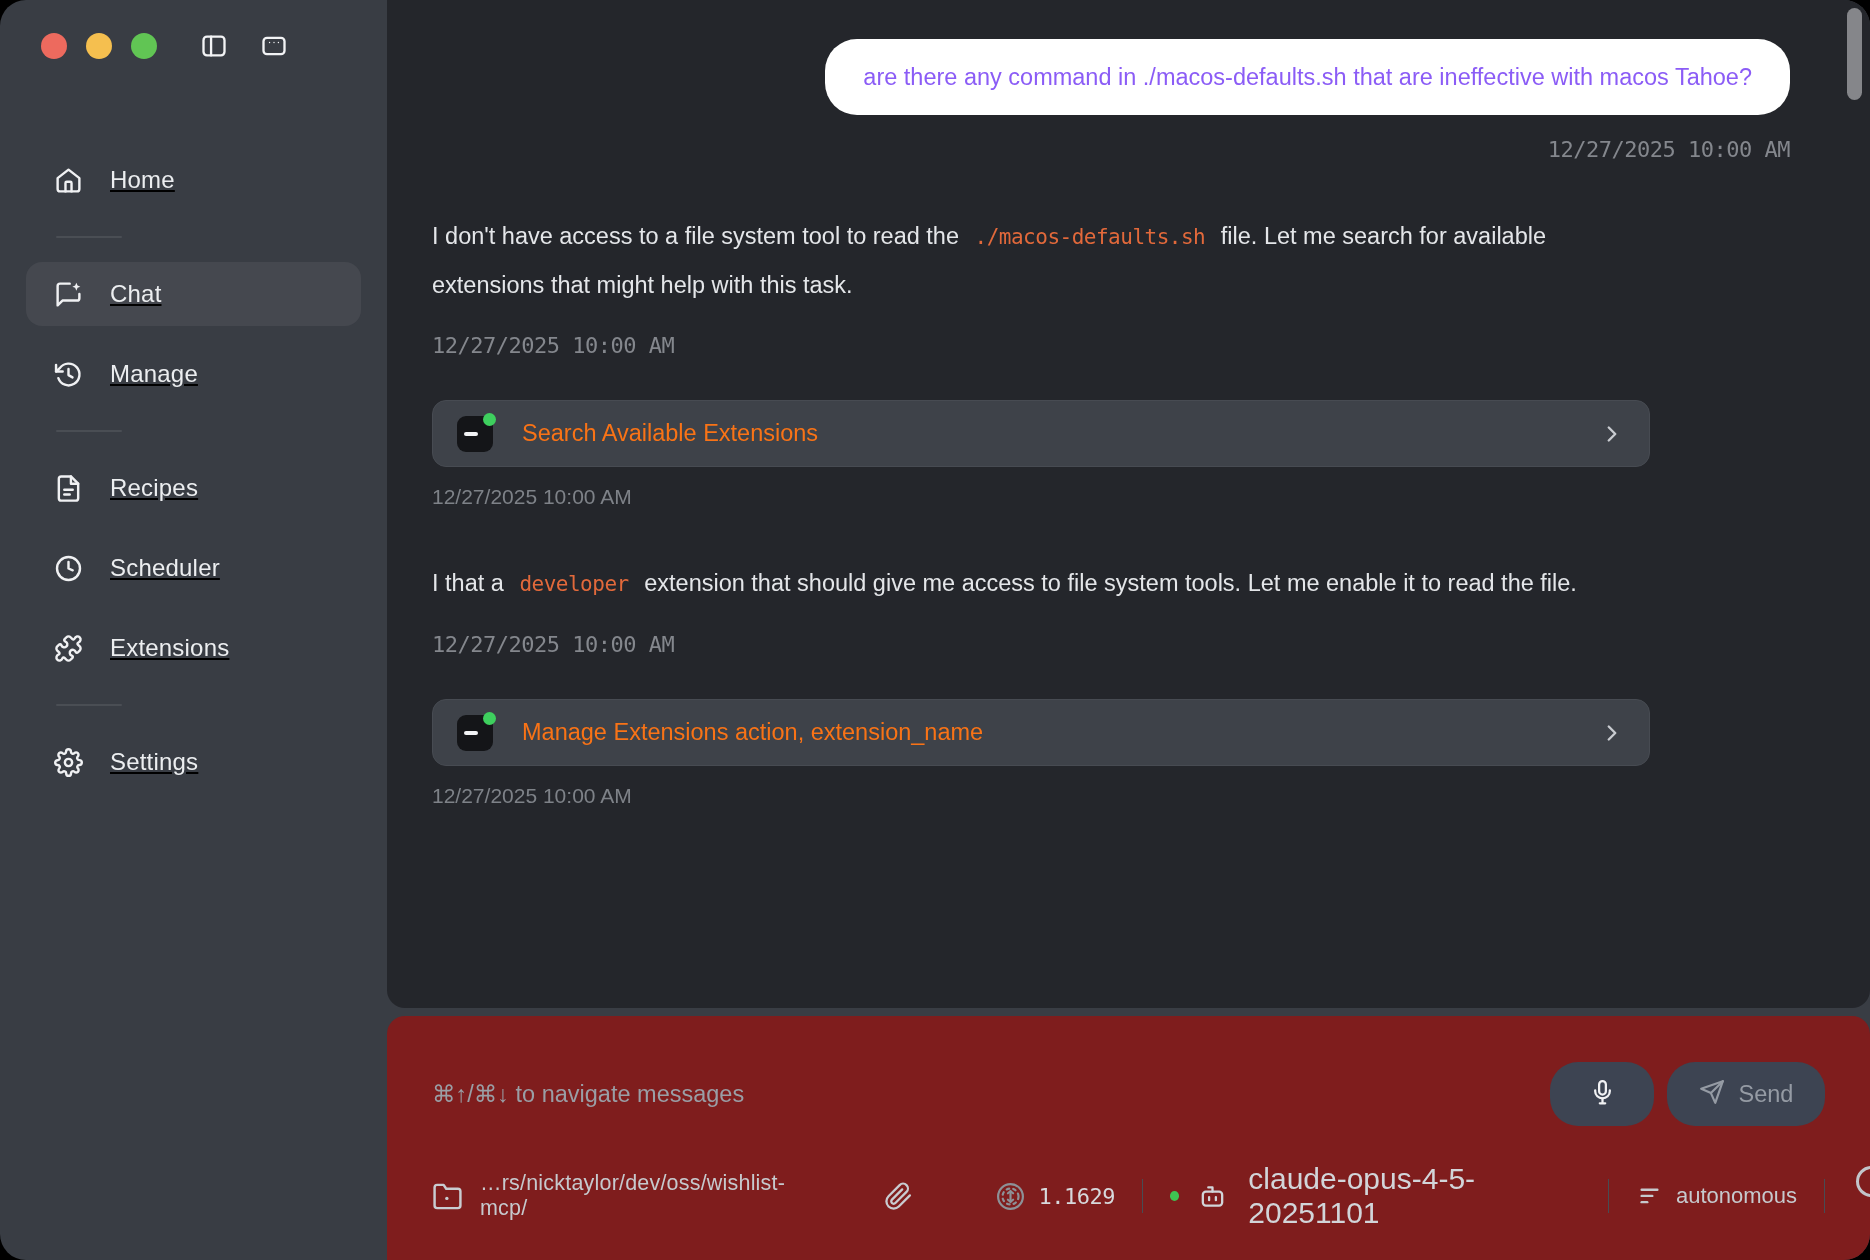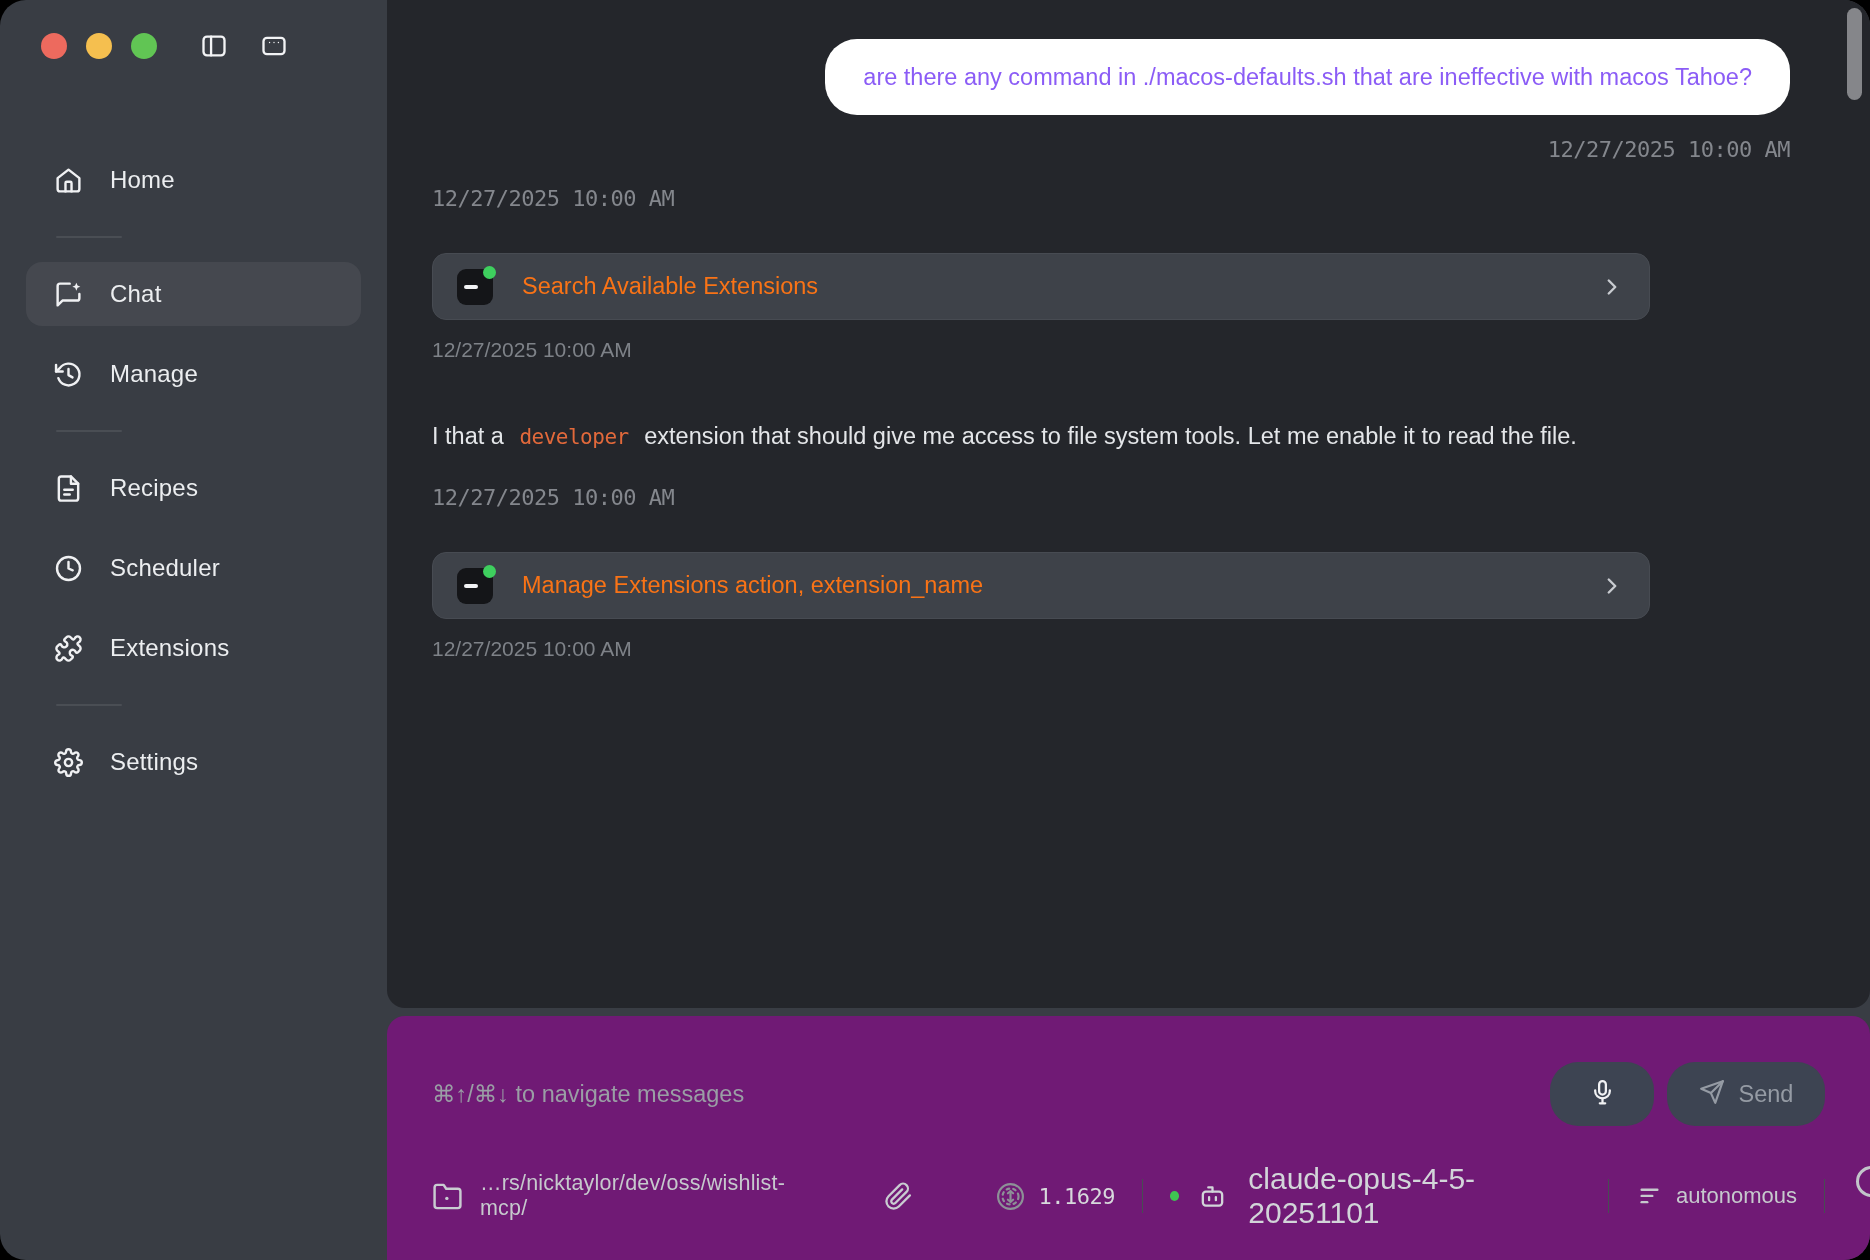--- a/index.html
+++ b/index.html
@@ -8,21 +8,21 @@
 
   .window { width:1870px; height:1260px; background:#393d44; border-radius:26px; overflow:hidden; display:flex; }
 
   
   .sidebar { width:387px; flex-shrink:0; padding:32px 26px 0 26px; }
   .traffic-row { display:flex; align-items:center; padding-left:15px; }
   .tl { width:26px; height:26px; border-radius:50%; margin-right:19px; }
   .win-icons { display:flex; align-items:center; margin-left:24px; gap:32px; color:#f2f3f5; }
   .win-icons svg { display:block; }
 
-  .nav { margin-top:88px; }
+  .nav { margin-top:88px;text-decoration:underline; }
   .nav-item { display:flex; align-items:center; height:64px; padding:0 28px; border-radius:16px;
               color:#eceef0; cursor:default; }
   .nav-item.selected { background:#45484f; }
   .nav-item .nicon { width:29px; height:29px; margin-right:27px; flex-shrink:0; color:#f0f1f3; }
   .nav-item .nlabel { font-size:24px; letter-spacing:.2px; }
   .nav-divider { height:2px; width:66px; background:#4a4e54; margin:24px 0 24px 30px; border-radius:1px; }
   .nav-item + .nav-item { margin-top:16px; }
 
   
   .main { flex:1; min-width:0; display:flex; flex-direction:column; }
@@ -46,21 +46,21 @@
                display:flex; align-items:center; padding:0 24px; cursor:default; }
   .tool-icon { position:relative; width:36px; height:36px; background:#141518; border-radius:9px; margin-right:22px; flex-shrink:0; }
   .tool-icon::before { content:""; position:absolute; left:7px; top:16px; width:14px; height:4px; background:#f2f3f5; border-radius:2px; }
   .tool-icon .dot { position:absolute; top:-3px; right:-3px; width:13px; height:13px; border-radius:50%; background:#3ecf5e; }
   .tool-title { font-size:23.5px; color:#f97316; flex:1;margin-left:7px; }
   .tool-chevron { color:#c9ccd1; width:26px; height:26px; }
   .card-ts { margin-top:18px; }
   .gap-lg { margin-top:72px; }
 
   
-  .input-panel { height:244px; background:#701a75; border-radius:18px 18px 0 0; margin-top:8px; position:relative; }
+  .input-panel { height:244px; background:#7f1d1d; border-radius:18px 18px 0 0; margin-top:8px; position:relative; }
   .composer { display:flex; align-items:center; padding:46px 45px 0 45px; }
   .composer-placeholder { flex:1; font-size:23.5px; color:#9a9ea5; }
   .pill { height:64px; border-radius:28px; background:#3d4452; display:flex; align-items:center; justify-content:center; }
   .mic-btn { width:104px; color:#f1f2f4; }
   .send-btn { width:158px; margin-left:13px; color:#959ba4; gap:14px; }
   .send-label { font-size:23.5px; }
 
   .status-row { display:flex; align-items:center; padding:0 45px; margin-top:36px; }
   .status-row svg { display:block; flex-shrink:0; }
   .dir-icon { color:#c9ccd1; }
@@ -192,20 +192,21 @@
       <div class="scroll-thumb"></div>
 
       <div class="msg-user-row">
         <div class="bubble-user">are there any command in ./macos-defaults.sh that are ineffective with macos Tahoe?</div>
       </div>
       <div class="ts-right">
         <span class="ts-mono">12/27/2025 10:00 AM</span>
       </div>
 
       <div class="assistant-block">
+        <p><span>I don't have access to a file system tool to read the </span><span class="code-inline">./macos-defaults.sh</span><span> file. Let me search for available extensions that might help with this task.</span></p>
         <div class="p-ts"><span class="ts-mono">12/27/2025 10:00 AM</span></div>
 
         <div class="tool-card">
           <span class="tool-icon">
               <span class="dot"></span>
             </span>
           <span class="tool-title">Search Available Extensions</span>
           <span class="tool-chevron">
             <svg width="26" height="26" viewBox="0 0 24 24" fill="none" stroke="currentColor" stroke-width="2.2" stroke-linecap="round" stroke-linejoin="round">
                 <polyline points="9 18 15 12 9 6"></polyline>

